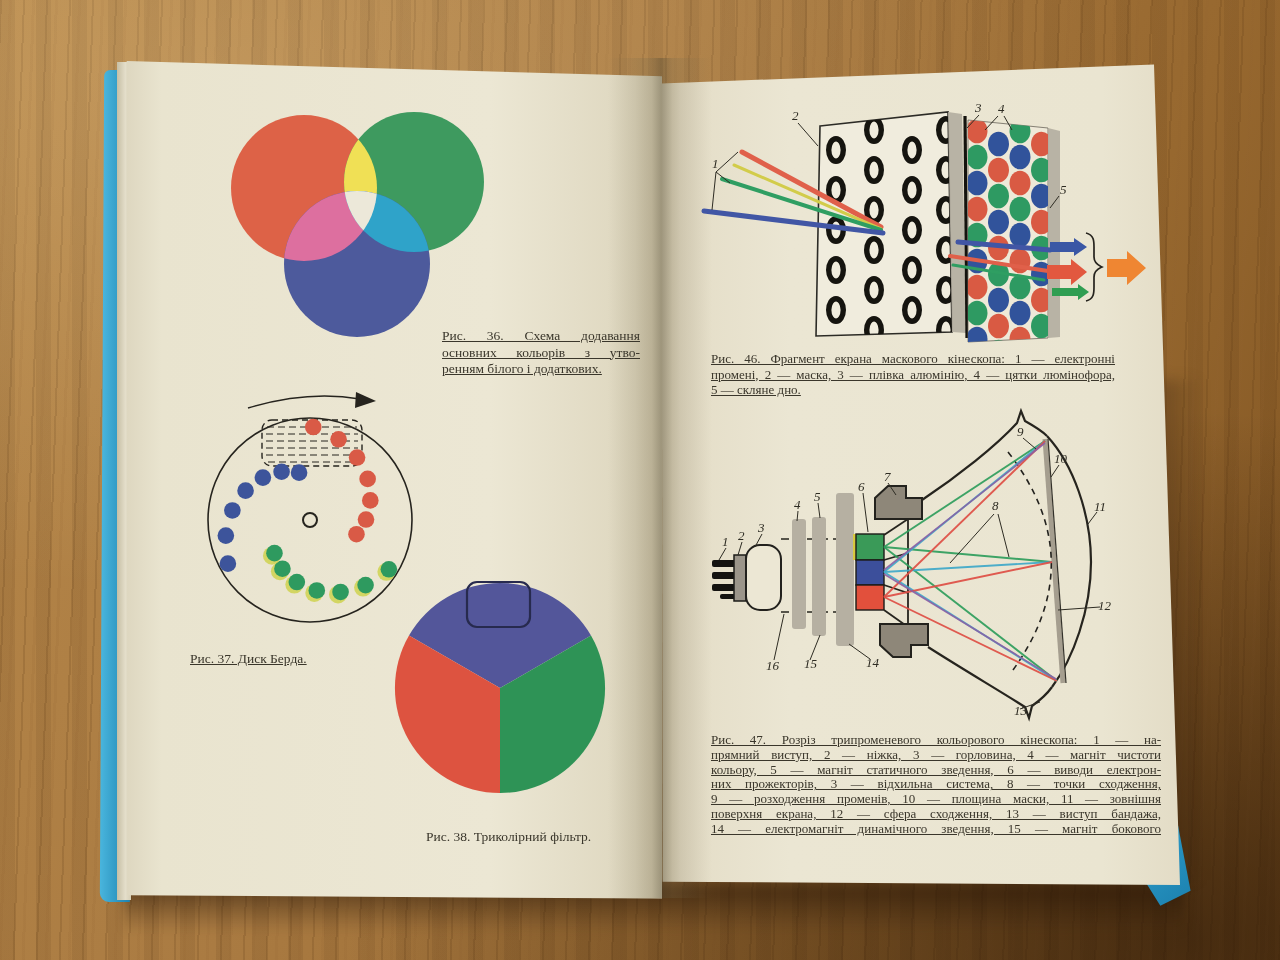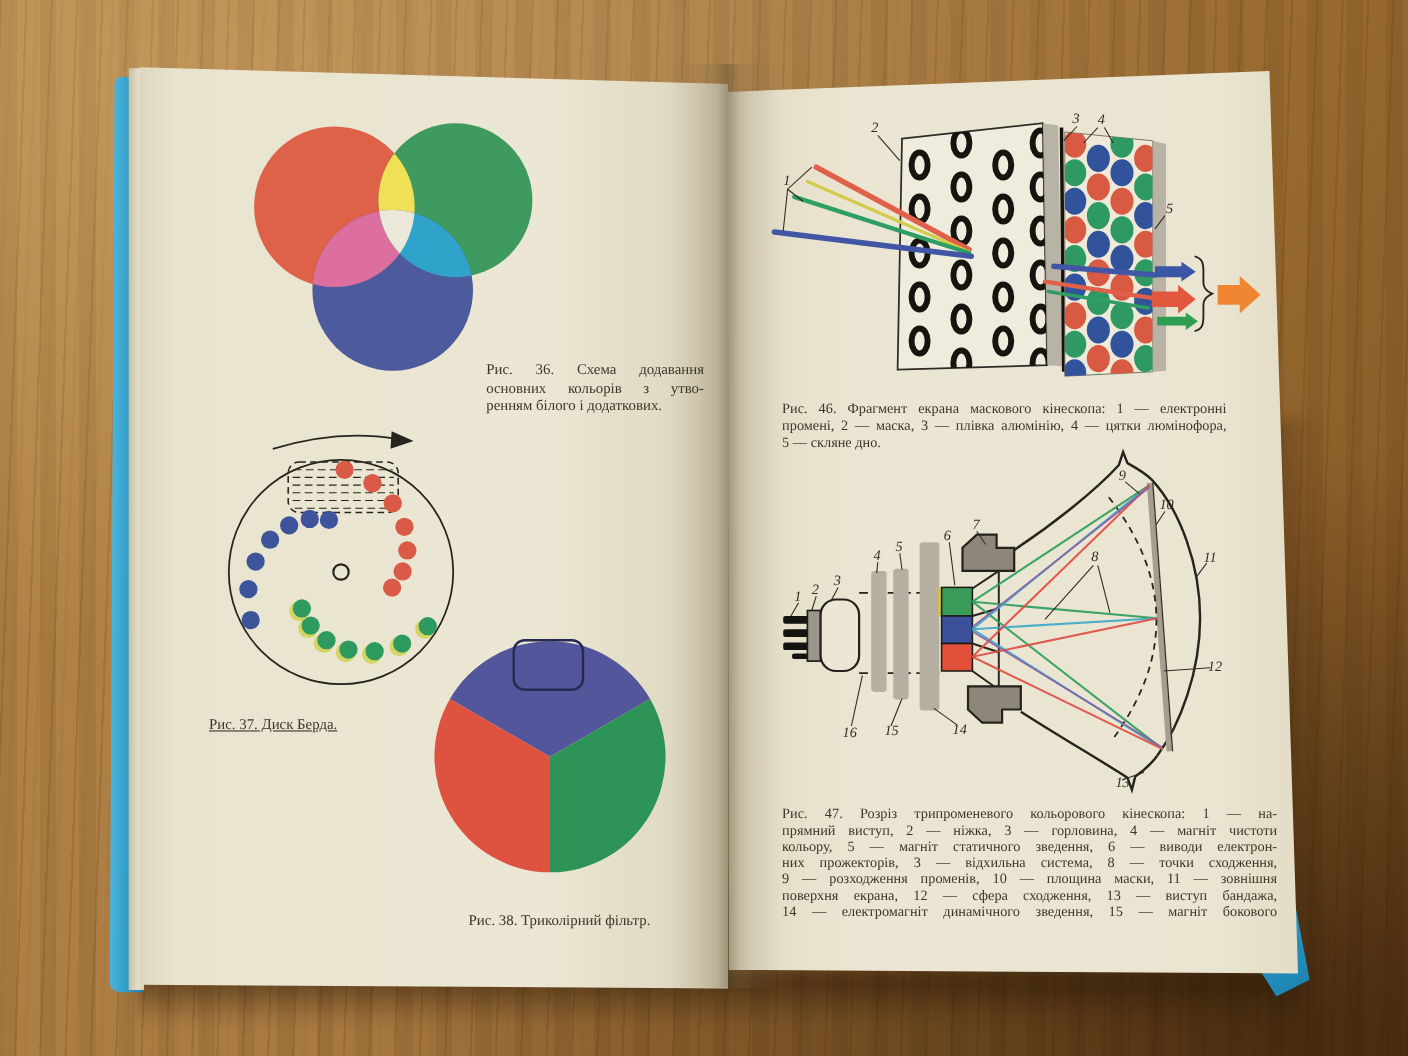--- a/index.html
+++ b/index.html
@@ -29,26 +29,26 @@
   .page-left{left:124px;top:56px;width:538px;height:846px;z-index:2;
     background:linear-gradient(to right,#ddd6bf 0,#e9e4cf 7%,#ece7d4 68%,#ded7bf 95%,#cfc7ac 100%);
     clip-path:polygon(0.5% 0.6%, 100% 2.4%, 100% 99.6%, 0.6% 99.2%);}
   .page-right{left:660px;top:62px;width:520px;height:828px;z-index:2;
     background:linear-gradient(to right,#cdc5ab 0,#e4ddc7 4%,#ebe6d3 25%,#eae5d1 85%,#e3dcc6 100%);
     clip-path:polygon(0.3% 2.6%, 95% 0.3%, 100% 99.4%, 0.5% 99%);}
   .gutter{left:608px;top:58px;width:104px;height:840px;z-index:3;pointer-events:none;
     background:linear-gradient(to right, transparent 0, rgba(118,105,74,0.28) 42%, rgba(84,74,50,0.4) 51%, rgba(118,105,74,0.24) 62%, transparent 100%);}
   
   .cap{z-index:4;color:#3a362b;}
-  .cap .cap-line{text-align:justify;text-align-last:justify;white-space:nowrap;}
+  .cap .cap-line{text-align:justify;text-align-last:justify;white-space:nowrap;text-decoration:underline;}
   .cap .cap-line.last{text-align-last:left;}
   .cap36{left:442px;top:328px;width:198px;font-size:13.5px;line-height:16.5px;}
   .cap37{left:190px;top:651px;width:220px;font-size:13.5px;text-decoration:underline;}
   .cap38{left:426px;top:829px;width:230px;font-size:13.5px;}
-  .cap46{left:711px;top:351px;width:404px;font-size:13px;line-height:15.6px;margin-top:12px;}
+  .cap46{left:711px;top:351px;width:404px;font-size:13px;line-height:15.6px;}
   .cap47{left:711px;top:733px;width:450px;font-size:13px;line-height:14.8px;}
   .fig{z-index:4;}
   svg text.fig-label{font-family:"Liberation Serif",serif;font-style:italic;font-size:13px;fill:#2e2c23;}
   .leader{stroke:#2e2c23;stroke-width:1;fill:none;}
   .inkline{stroke:#26241e;fill:none;}
   
   .watermark{left:1146px;top:898px;width:134px;height:58px;z-index:6;display:flex;align-items:center;gap:4px;
     color:rgba(247,239,221,0.95);font-weight:bold;font-size:23px;letter-spacing:1px;
     text-shadow:0 0 2px rgba(60,30,5,0.35);}
 </style>

